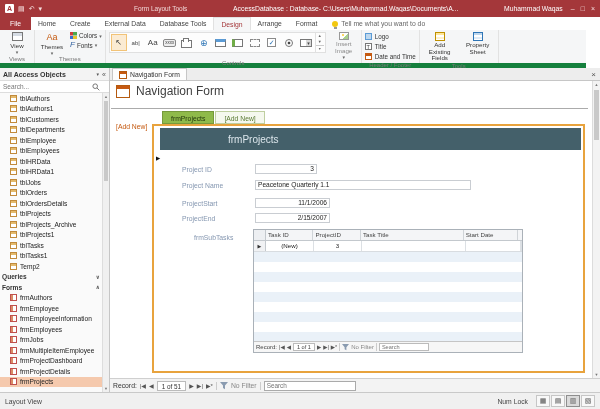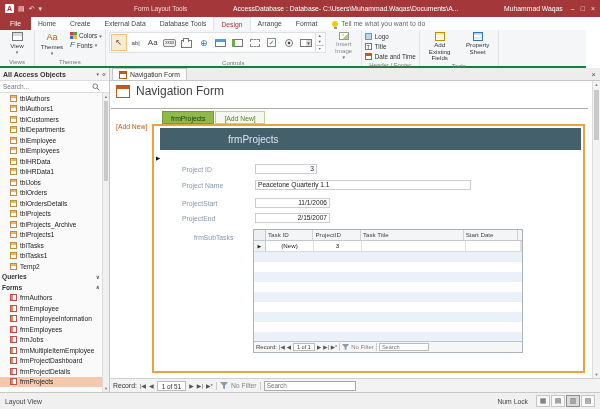--- a/index.html
+++ b/index.html
@@ -19,21 +19,21 @@
   
   .ribbon-tabs { position:absolute; left:0; right:0; top:17px; height:13px; background:#fff; display:flex; align-items:stretch; }
   .rtab { padding:0 7px; display:flex; align-items:center; font-size:6.8px; color:#444; white-space:nowrap; }
   .rtab.file { background:#A4373A; color:#fff; padding:0 10px; }
   .rtab.active { color:#A4373A; background:#F5F6F7; border:1px solid #E1E1E1; border-bottom:none; }
   .tellme { display:flex; align-items:center; gap:3px; color:#666; padding:0 8px; font-size:6.8px; }
   .bulb { width:6px; height:6px; border-radius:50%; background:#F2C811; display:inline-block; position:relative; }
   .bulb::after { content:""; position:absolute; left:1.5px; top:6px; width:3px; height:2px; background:#9a9a9a; }
 
   
-  .ribbon { position:absolute; left:0; right:14px; top:30px; height:38px; background:#F5F6F7; border-bottom:2px solid #15803d; display:flex; }
+  .ribbon { position:absolute; left:0; right:14px; top:30px; height:38px; background:#F5F6F7; border-bottom:5px solid #15803d; display:flex; }
   .rgroup { display:flex; flex-direction:column; border-right:1px solid #E2E2E2; padding:2px 3px 1px; }
   .rgroup-body { flex:1; display:flex; align-items:flex-start; gap:4px; }
   .rgroup-body.col { flex-direction:column; gap:1px; }
   .rgroup-label { text-align:center; font-size:6px; color:#777; padding-top:1px; white-space:nowrap; }
   .bigbtn { display:flex; flex-direction:column; align-items:center; width:28px; gap:1px; font-size:6.2px; color:#333; text-align:center; }
   .bigbtn.w34 { width:34px; }
   .bigbtn.dim { color:#8a8a8a; }
   .wrap2 { line-height:6.5px; }
   .caret { font-size:5px; color:#666; line-height:4px; }
   .stack { display:flex; flex-direction:column; gap:2px; }

